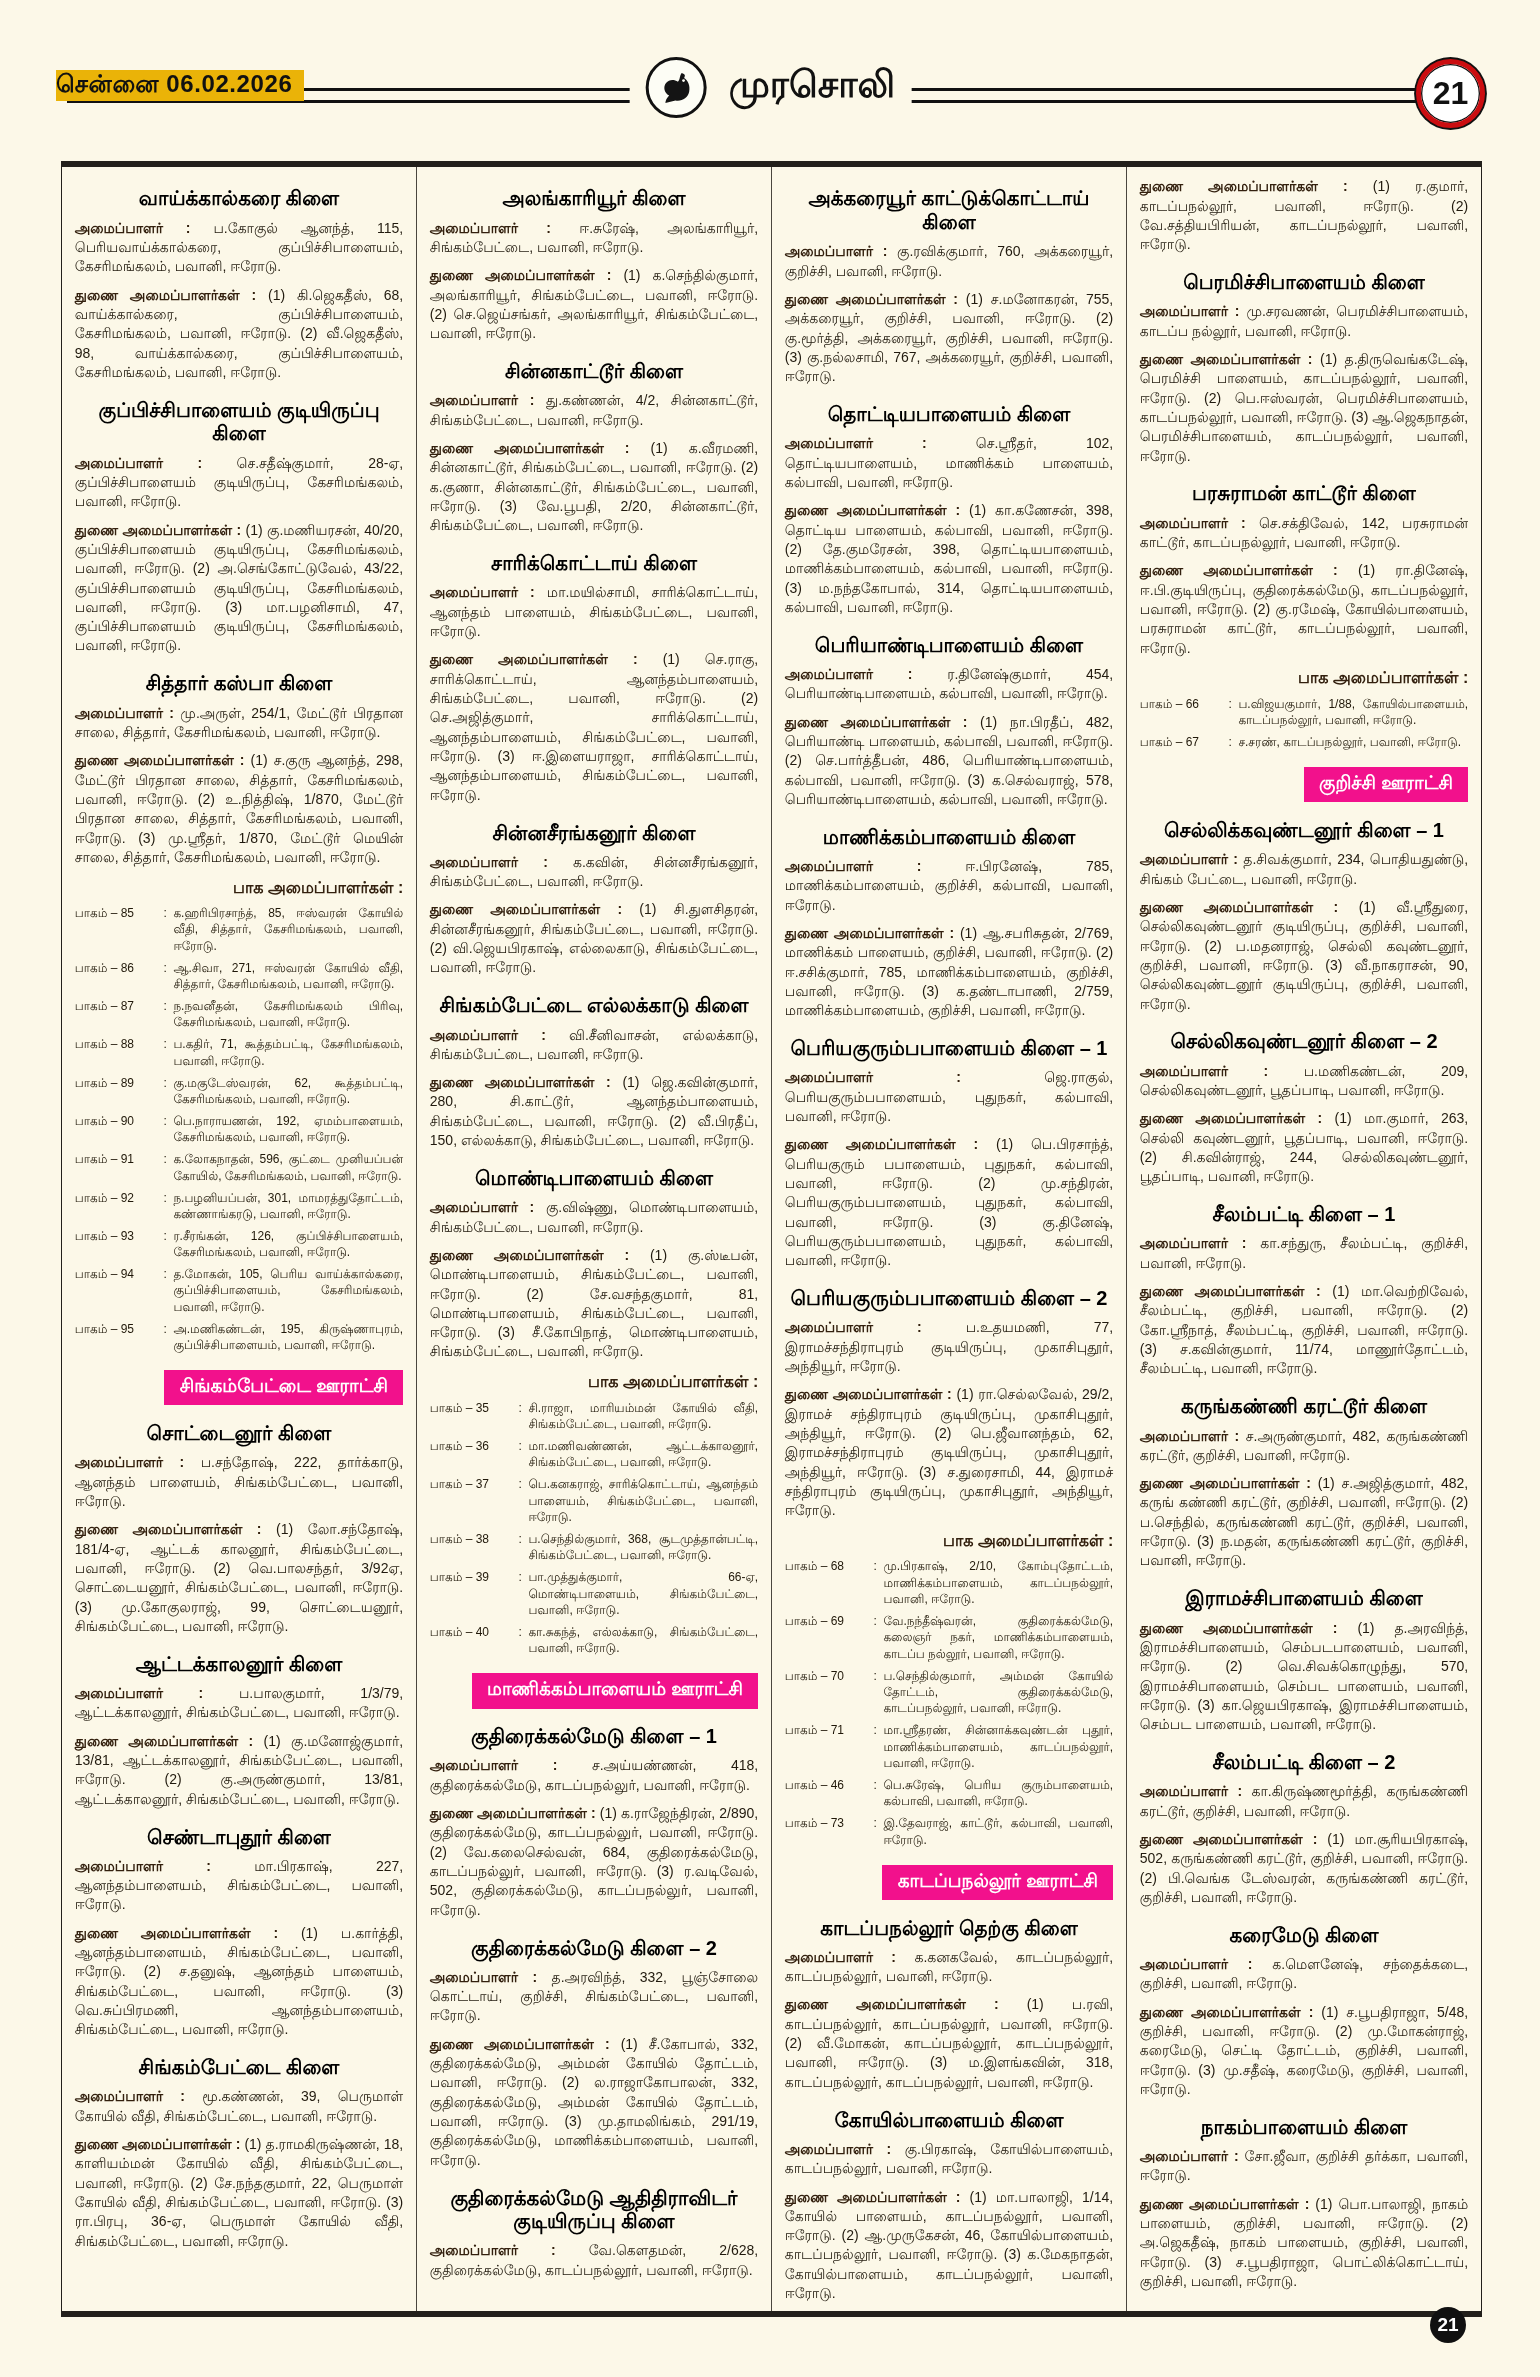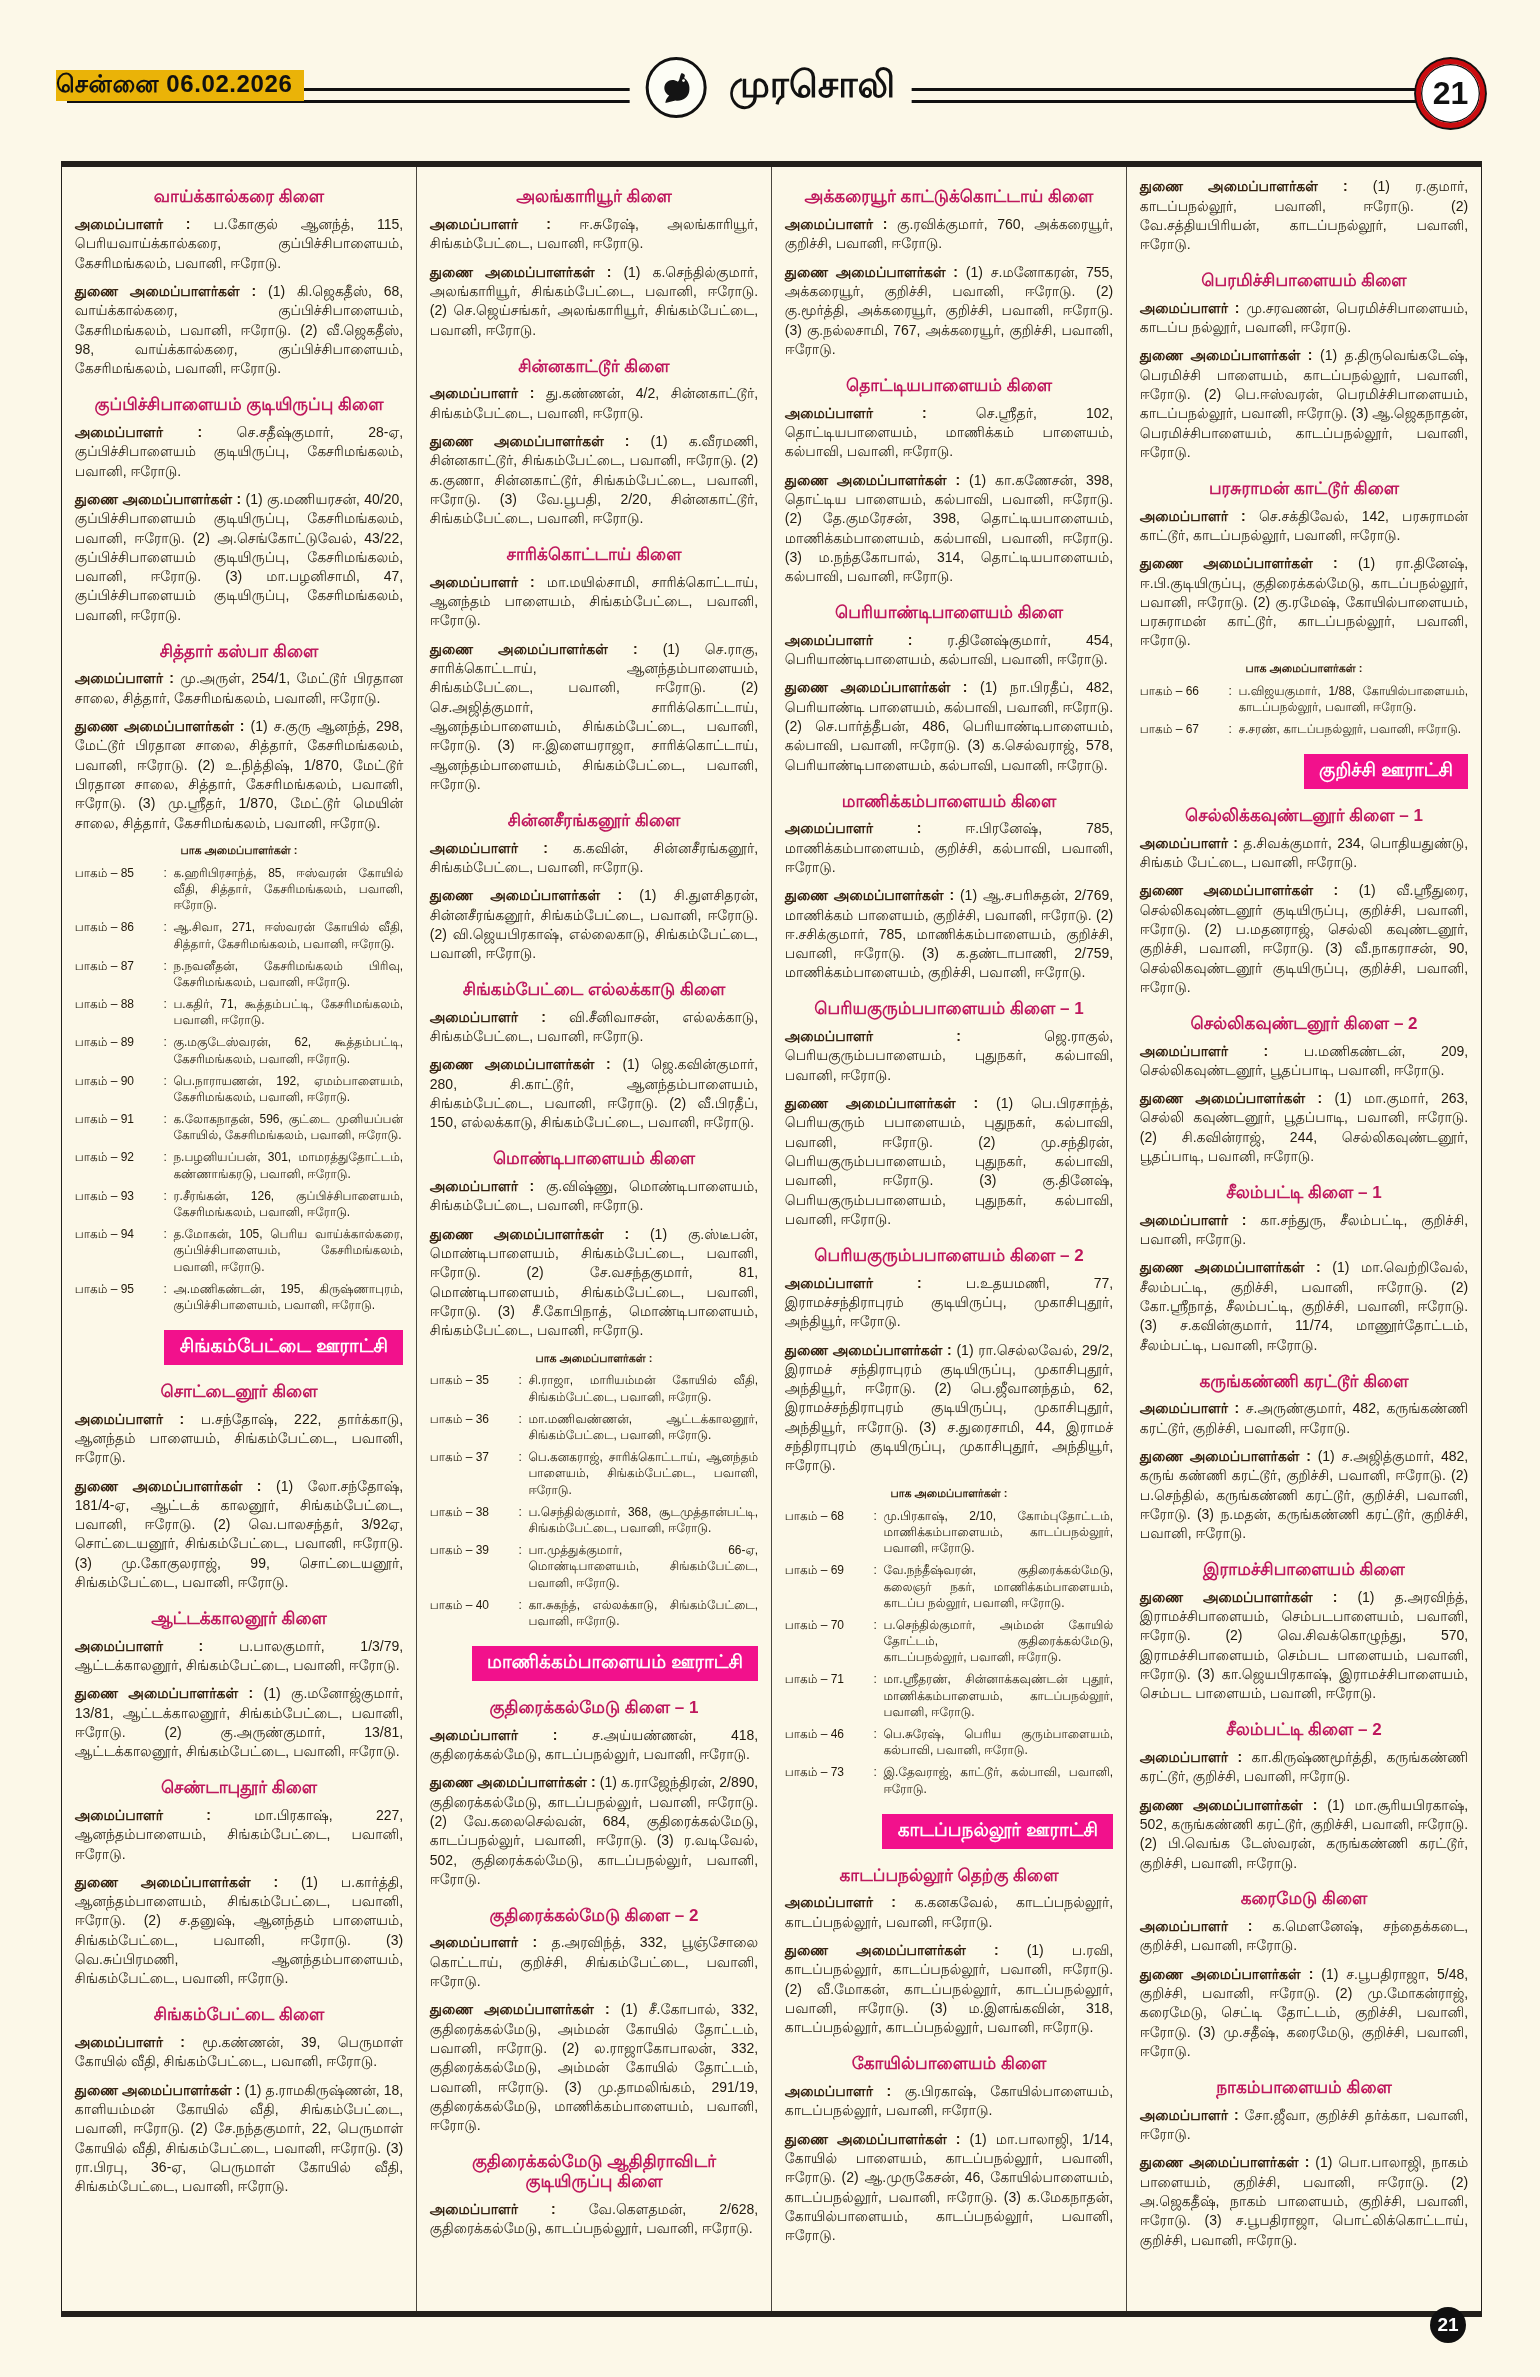--- a/index.html
+++ b/index.html
@@ -25,26 +25,26 @@
     background:#fff;border:5.7px solid #cb0d10;box-shadow:0 0 0 1.9px #111, inset 0 0 0 1.3px #111;
     display:flex;align-items:center;justify-content:center;
     font-size:32px;font-weight:bold;color:#111;}
   
   .content-box{position:absolute;left:61px;right:59px;top:161px;height:2144px;
     border:1.9px solid #23201b;border-top-width:6.4px;border-bottom-width:6.4px;
     display:flex;overflow:hidden;background:transparent;}
   .col{flex:1 1 0;padding:3.8px 12.8px 6.4px 12.8px;border-right:1.3px solid #4a463e;overflow:hidden;}
   .col:last-child{border-right:none;}
   
-  .shead{color:#be185d;font-weight:bold;font-size:17px;line-height:1.18;text-align:center;
+  .shead{color:#000000;font-weight:bold;font-size:20px;line-height:1.18;text-align:center;
     margin:16.6px 3.8px 7.7px 3.8px;}
   .uratsi{text-align:right;margin:16.6px 0 6.4px 0;}
   .uratsi-in{display:inline-block;background:#f2118c;color:#ffffff;font-weight:bold;
     font-size:18.5px;padding:5.1px 15.3px 6.4px 15.3px;}
-  .subhead{font-weight:bold;font-size:11px;color:#33200e;text-align:center;margin:11.5px 0 6.4px 0;}
+  .subhead{font-weight:bold;font-size:16px;color:#33200e;text-align:right;margin:11.5px 0 6.4px 0;}
   .para{font-size:14px;line-height:1.38;text-align:justify;margin:6.4px 0 9px 0;color:#211a0e;}
   .label{font-weight:bold;color:#33200e;}
   .part{display:flex;font-size:12px;line-height:1.36;margin:5.7px 0;}
   .pnum{flex:0 0 82px;font-weight:normal;white-space:nowrap;}
   .pcolon{flex:0 0 16.6px;text-align:center;}
   .ptext{flex:1 1 auto;text-align:justify;}
   
   .bottom-dot{position:absolute;right:75px;top:2307px;width:36px;height:36px;border-radius:50%;
     background:#101010;color:#fff;display:flex;align-items:center;justify-content:center;
     font-size:19px;font-weight:bold;}

